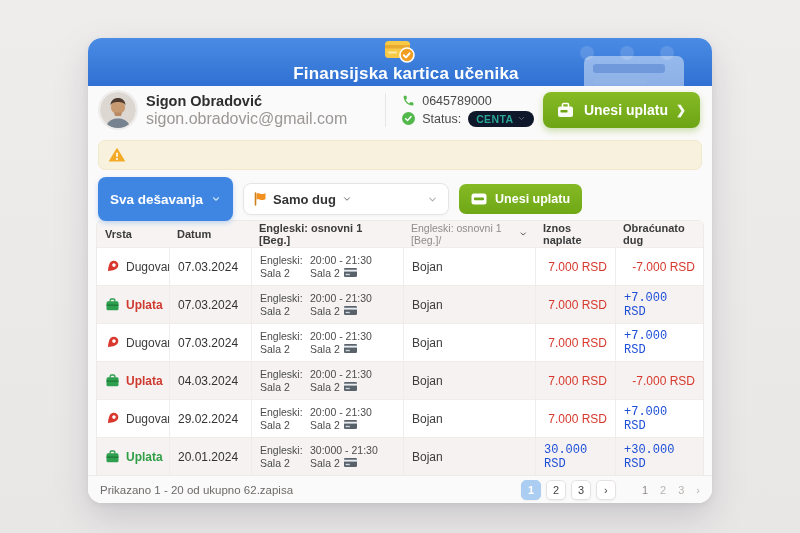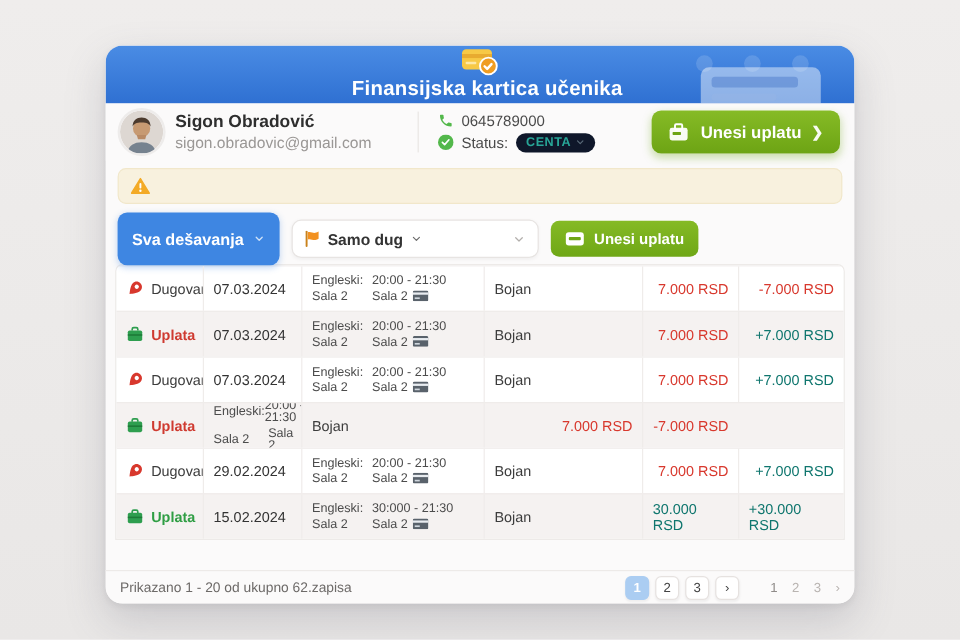--- a/index.html
+++ b/index.html
@@ -16,21 +16,21 @@
   .hdr-deco { position:absolute; right:28px; bottom:-10px; width:100px; height:40px; background:rgba(255,255,255,.45); border-radius:7px; }
   .hdr-deco .bar1 { position:absolute; left:9px; top:8px; width:72px; height:9px; background:rgba(84,130,205,.55); border-radius:3px; }
   .hdr-deco .bar2 { position:absolute; left:9px; top:22px; width:54px; height:6px; background:rgba(150,180,230,.55); border-radius:3px; }
   .hdr-dot { position:absolute; top:8px; width:14px; height:14px; border-radius:50%; background:rgba(255,255,255,.14); }
 
   
   .profile { display:flex; align-items:center; height:48px; padding:0 12px; background:#fbfafa; }
   .avatar { width:36px; height:36px; border-radius:50%; overflow:hidden; flex:0 0 36px; box-shadow:0 0 0 2px #eeeceb; }
   .pid { margin-left:10px; min-width:0; }
   .pname { font-size:14.5px; font-weight:bold; color:#2e2e2e; }
-  .pemail { font-size:13px; color:#9a9795; margin-top:1px; }
+  .pemail { font-size:16px; color:#9a9795; margin-top:1px; }
   .pdivider { width:1px; height:34px; background:#e9e6e4; margin:0 16px 0 38px; }
   .contact { display:flex; flex-direction:column; gap:3px; }
   .crow { display:flex; align-items:center; gap:7px; font-size:12.5px; color:#4a4a4a; }
   .status-pill { display:inline-flex; align-items:center; gap:3px; background:#0f172a; border-radius:10px; padding:2px 8px;
                  font-size:10.5px; font-weight:bold; color:#28a597; letter-spacing:.4px; cursor:pointer; }
   .btn-big { margin-left:auto; display:flex; align-items:center; gap:8px; height:36px; padding:0 14px;
              background:linear-gradient(180deg,#86bb26 0%,#6da414 100%); border:none; border-radius:8px;
              color:#fff; font-size:14px; font-weight:bold; cursor:pointer; box-shadow:0 3px 7px rgba(110,165,22,.35); }
   .btn-big .arr { font-size:12px; font-weight:bold; opacity:.95; }
 
@@ -66,21 +66,21 @@
   .type-plain { color:#3c3c3c; }
   .type-red { color:#cf3a30; font-weight:bold; }
   .type-green { color:#2f9e44; font-weight:bold; }
   .c-date { font-size:12px; color:#333; }
   .c-lesson { flex-direction:column; align-items:flex-start; justify-content:center; gap:2px; }
   .lline { display:flex; align-items:center; font-size:10.5px; color:#4c4c4c; line-height:1; }
   .lline .lab { width:50px; }
   .lline .v { display:flex; align-items:center; gap:4px; }
   .c-amt, .c-debt { justify-content:flex-end; font-size:12px; }
   .neg { color:#d8382d; }
-  .pos { color:#0f766e; }
+  .pos { color:#1d4ed8;font-family:Liberation Mono, monospace; }
 
   
   .foot { position:absolute; left:0; right:0; bottom:0; height:28px; background:#fbfafa; border-top:1px solid #edeae8;
           display:flex; align-items:center; padding:0 12px; }
   .foot-sum { font-size:11.5px; color:#6d6a68; }
   .pager { margin-left:auto; display:flex; align-items:center; gap:5px; }
   .pg { width:20px; height:20px; border-radius:5px; background:#fff; border:1px solid #e6e2e0; display:flex; align-items:center;
         justify-content:center; font-size:11px; color:#444; cursor:pointer; box-shadow:0 1px 2px rgba(0,0,0,.05); }
   .pg.active { background:#abcdf2; border-color:#abcdf2; color:#fff; font-weight:bold; }
   .ghost-pager { display:flex; align-items:center; gap:12px; margin-left:26px; }
@@ -206,20 +206,33 @@
           <svg width="16" height="12" viewBox="0 0 16 12">
               <rect x="0.5" y="0.5" width="15" height="11" rx="2.5" fill="#fff"></rect>
               <rect x="3" y="4.6" width="10" height="2.6" rx="0.8" fill="#6fa716"></rect>
             </svg>
         </span>
         <span>Unesi uplatu</span>
       </button>
     </div>
 
     <div class="table">
+      <div class="tgrid thead">
+        <div class="th">Vrsta</div>
+        <div class="th">Datum</div>
+        <div class="th">Engleski: osnovni 1 [Beg.]</div>
+        <div class="th light">
+          <span>Engleski: osnovni 1 [Beg.]/</span>
+          <svg width="10" height="10" viewBox="0 0 24 24">
+              <path d="M6 9l6 6 6-6" stroke="#444" stroke-width="2.6" fill="none" stroke-linecap="round" stroke-linejoin="round"></path>
+            </svg>
+        </div>
+        <div class="th right">Iznos naplate</div>
+        <div class="th right">Obraćunato dug</div>
+      </div>
 
       <div class="tgrid row">
         <div class="cell c-type">
           <span class="icon">
               <svg width="15" height="15" viewBox="0 0 16 16">
                 <g transform="rotate(45 8 8)">
                   <path d="M8 1.2C5.3 1.2 3.2 3.3 3.2 6c0 3.6 4.8 8.8 4.8 8.8S12.8 9.6 12.8 6c0-2.7-2.1-4.8-4.8-4.8z" fill="#d8382d"></path>
                   <circle cx="8" cy="5.8" r="1.9" fill="#fff"></circle>
                 </g>
               </svg>
@@ -322,20 +335,21 @@
         <div class="cell c-type">
           <span class="icon">
               <svg width="15" height="15" viewBox="0 0 16 16">
                 <path d="M5.5 4.8V3.6c0-.8.6-1.4 1.4-1.4h2.2c.8 0 1.4.6 1.4 1.4v1.2" stroke="#2e9e4f" stroke-width="1.5" fill="none"></path>
                 <rect x="1.6" y="4.6" width="12.8" height="9.4" rx="1.6" fill="#2e9e4f"></rect>
                 <rect x="1.6" y="8" width="12.8" height="1.4" fill="#1d7a38"></rect>
               </svg>
             </span>
           <span class="type-red">Uplata</span>
         </div>
+        <div class="cell c-date">04.03.2024</div>
         <div class="cell c-lesson">
           <div class="lline">
               <span class="lab">Engleski:</span>
               <span class="v">20:00 - 21:30</span>
             </div>
           <div class="lline">
               <span class="lab">Sala 2</span>
               <span class="v">
                 <span>Sala 2</span>
                 <svg width="13" height="9" viewBox="0 0 13 9">
@@ -390,21 +404,21 @@
         <div class="cell c-type">
           <span class="icon">
               <svg width="15" height="15" viewBox="0 0 16 16">
                 <path d="M5.5 4.8V3.6c0-.8.6-1.4 1.4-1.4h2.2c.8 0 1.4.6 1.4 1.4v1.2" stroke="#2e9e4f" stroke-width="1.5" fill="none"></path>
                 <rect x="1.6" y="4.6" width="12.8" height="9.4" rx="1.6" fill="#2e9e4f"></rect>
                 <rect x="1.6" y="8" width="12.8" height="1.4" fill="#1d7a38"></rect>
               </svg>
             </span>
           <span class="type-green">Uplata</span>
         </div>
-        <div class="cell c-date">15.02.2024</div>
+        <div class="cell c-date">20.01.2024</div>
         <div class="cell c-lesson">
           <div class="lline">
               <span class="lab">Engleski:</span>
               <span class="v">30:000 - 21:30</span>
             </div>
           <div class="lline">
               <span class="lab">Sala 2</span>
               <span class="v">
                 <span>Sala 2</span>
                 <svg width="13" height="9" viewBox="0 0 13 9">

